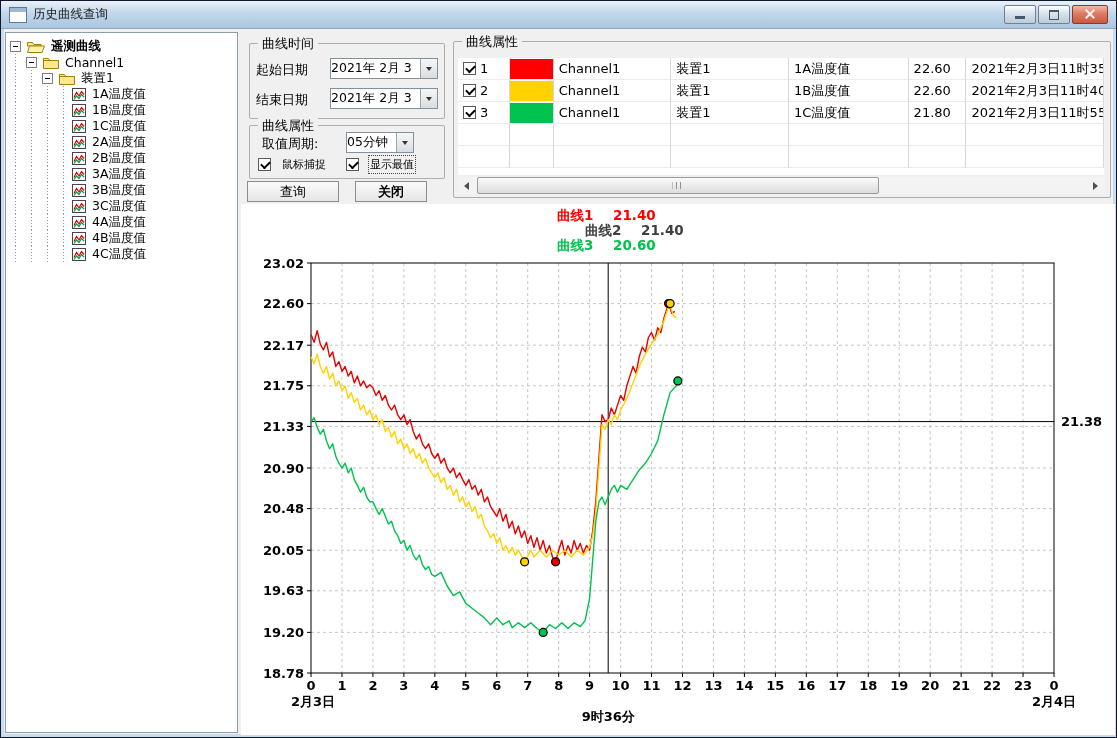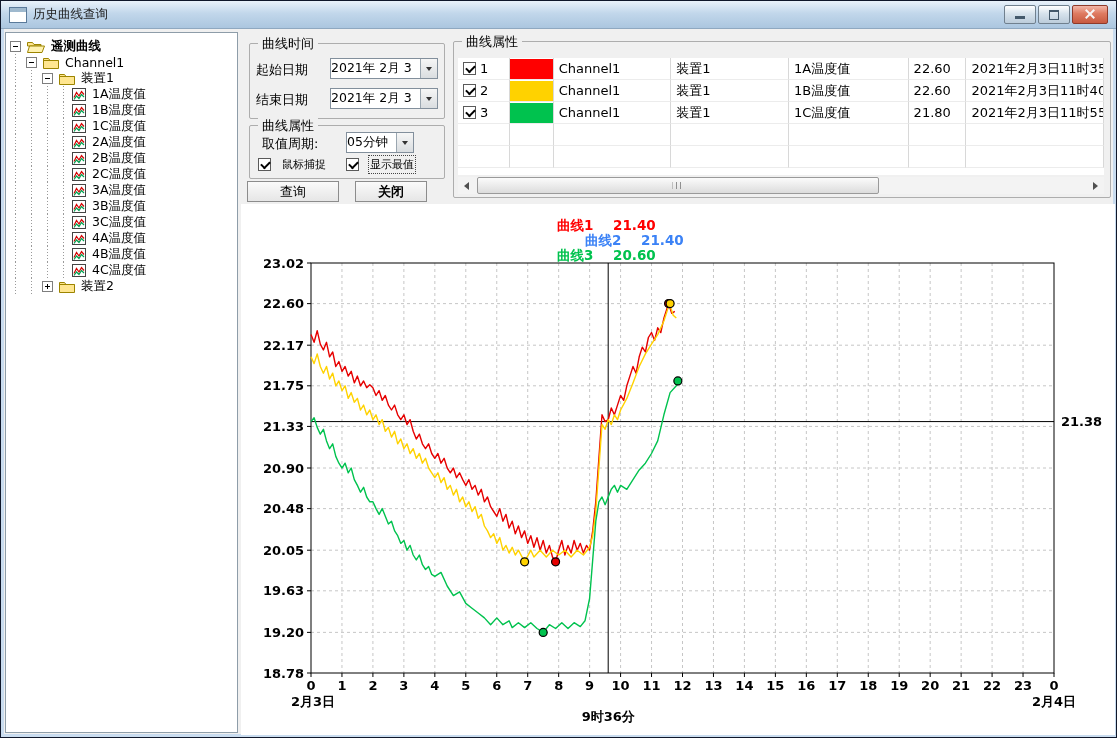--- a/index.html
+++ b/index.html
@@ -61,21 +61,21 @@
   .hscroll{position:absolute;left:4px;right:6px;bottom:3px;height:17px;background:#F3F3F3;}
   .sb-arrow{position:absolute;top:0;width:17px;height:17px;display:flex;align-items:center;justify-content:center;}
   .tri-left{width:0;height:0;border-top:4px solid transparent;border-bottom:4px solid transparent;border-right:5px solid #505050;}
   .tri-right{width:0;height:0;border-top:4px solid transparent;border-bottom:4px solid transparent;border-left:5px solid #505050;}
   .sb-thumb{position:absolute;left:19px;top:0;height:15px;width:400px;border:1px solid #9A9A9A;border-radius:2px;
     background:linear-gradient(#FBFBFB,#DCDCDC);}
   .sb-grip{position:absolute;left:50%;top:4px;width:11px;height:7px;transform:translateX(-50%);
     background:repeating-linear-gradient(to right,#909090 0 1px,transparent 1px 4px);}
   
   #chart-canvas{position:absolute;left:240px;top:203px;width:874px;height:531px;background:#fff;}
-  #legend{position:absolute;left:316px;top:13px;}
+  #legend{position:absolute;left:316px;top:3px;}
   .leg-row{height:15px;font-size:13.5px;font-weight:bold;display:flex;}
   .leg-label{width:56px;}
   #chart-svg{position:absolute;left:0;top:0;}
 </style>
 </head>
 <body>
 
 <div id="app">
 
   <div id="titlebar">
@@ -204,34 +204,20 @@
         <span class="indent"></span>
         <span class="indent"></span>
         <span class="indent"></span>
         <span class="ticon">
           <svg width="14" height="13" viewBox="0 0 14 13">
             <rect x="0.5" y="0.5" width="13" height="12" fill="#fff" stroke="#444"></rect>
             <polyline points="2,9.5 4.5,4.5 7,8 9.5,3.5 12,6.5" fill="none" stroke="#D40000" stroke-width="1.2"></polyline>
             <polyline points="2,11.5 4.5,8 7,10.5 9.5,6.5 12,9" fill="none" stroke="#00A050" stroke-width="1.2"></polyline>
           </svg>
         </span>
-        <span class="tlabel">2C温度值</span>
-      </div>
-      <div class="trow">
-        <span class="indent"></span>
-        <span class="indent"></span>
-        <span class="indent"></span>
-        <span class="indent"></span>
-        <span class="ticon">
-          <svg width="14" height="13" viewBox="0 0 14 13">
-            <rect x="0.5" y="0.5" width="13" height="12" fill="#fff" stroke="#444"></rect>
-            <polyline points="2,9.5 4.5,4.5 7,8 9.5,3.5 12,6.5" fill="none" stroke="#D40000" stroke-width="1.2"></polyline>
-            <polyline points="2,11.5 4.5,8 7,10.5 9.5,6.5 12,9" fill="none" stroke="#00A050" stroke-width="1.2"></polyline>
-          </svg>
-        </span>
         <span class="tlabel">3A温度值</span>
       </div>
       <div class="trow">
         <span class="indent"></span>
         <span class="indent"></span>
         <span class="indent"></span>
         <span class="indent"></span>
         <span class="ticon">
           <svg width="14" height="13" viewBox="0 0 14 13">
             <rect x="0.5" y="0.5" width="13" height="12" fill="#fff" stroke="#444"></rect>
@@ -289,32 +275,20 @@
         <span class="indent"></span>
         <span class="indent"></span>
         <span class="ticon">
           <svg width="14" height="13" viewBox="0 0 14 13">
             <rect x="0.5" y="0.5" width="13" height="12" fill="#fff" stroke="#444"></rect>
             <polyline points="2,9.5 4.5,4.5 7,8 9.5,3.5 12,6.5" fill="none" stroke="#D40000" stroke-width="1.2"></polyline>
             <polyline points="2,11.5 4.5,8 7,10.5 9.5,6.5 12,9" fill="none" stroke="#00A050" stroke-width="1.2"></polyline>
           </svg>
         </span>
         <span class="tlabel">4C温度值</span>
-      </div>
-      <div class="trow">
-        <span class="indent"></span>
-        <span class="indent"></span>
-        <span class="expander plus"></span>
-        <span class="ticon">
-          <svg width="16" height="13" viewBox="0 0 16 13">
-            <path d="M0.5 2.5 h5 l1.5 2 h8.5 v8 h-15 z" fill="#FFE690" stroke="#9C8400"></path>
-            <path d="M0.5 4.5 h15" stroke="#9C8400" fill="none"></path>
-          </svg>
-        </span>
-        <span class="tlabel">装置2</span>
       </div>
     </div>
 
   <div class="groupbox" style="left:248px;top:42px;width:194px;height:74px;">
     <span class="gb-title">曲线时间</span>
     <span class="flabel" style="left:6px;top:17px;">起始日期</span>
     <div class="combo" style="left:80px;top:14px;width:108px;">
       <span class="combo-text">2021年 2月 3</span>
       <span class="combo-btn">
           <span class="tri-down"></span>
@@ -427,21 +401,21 @@
         </span>
     </div>
   </div>
 
   <div id="chart-canvas">
     <div id="legend">
         <div class="leg-row" style="color: rgb(255, 0, 0);">
           <span class="leg-label">曲线1</span>
           <span>21.40</span>
         </div>
-        <div class="leg-row" style="color: #3b82f6; padding-left: 28px;">
+        <div class="leg-row" style="color: #404040; padding-left: 28px;">
           <span class="leg-label">曲线2</span>
           <span>21.40</span>
         </div>
         <div class="leg-row" style="color: rgb(0, 194, 78);">
           <span class="leg-label">曲线3</span>
           <span>20.60</span>
         </div>
       </div>
     <svg id="chart-svg" width="874" height="531" style="font-family:&quot;DejaVu Sans&quot;,sans-serif;">
         <line x1="70" y1="99.61320754716965" x2="813" y2="99.61320754716965" stroke="#C6C6C6" stroke-dasharray="3,3"></line>

